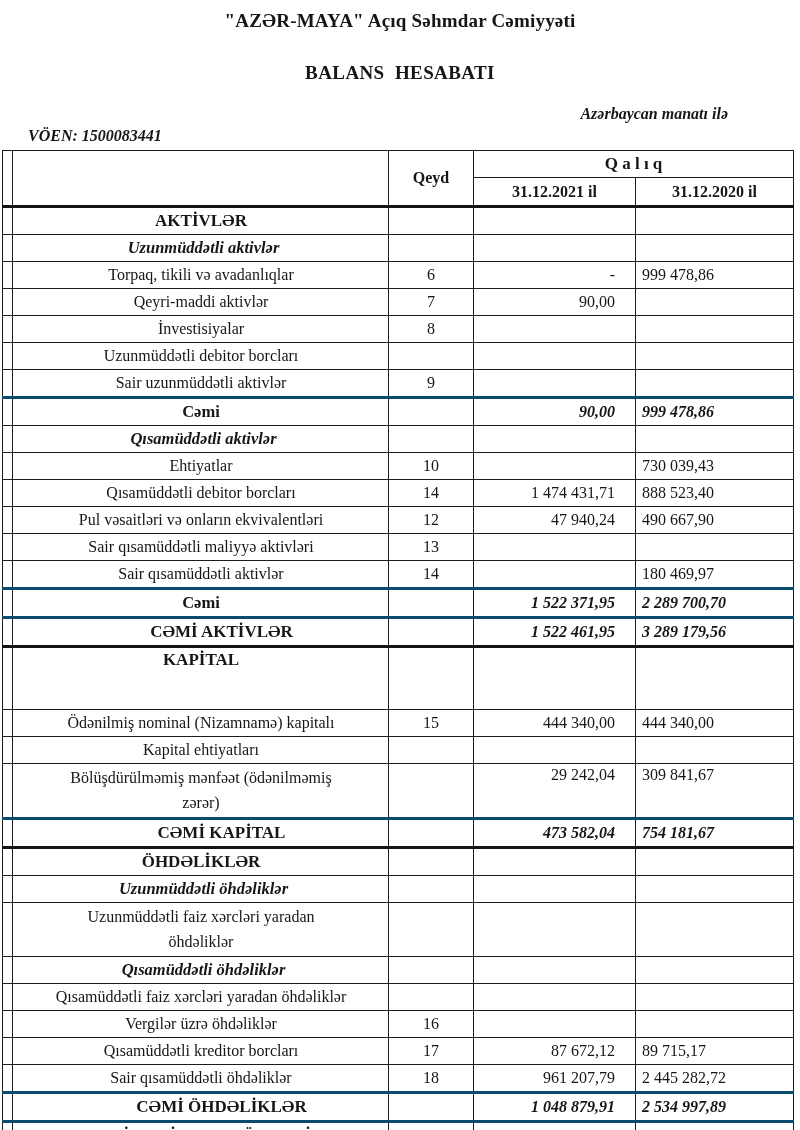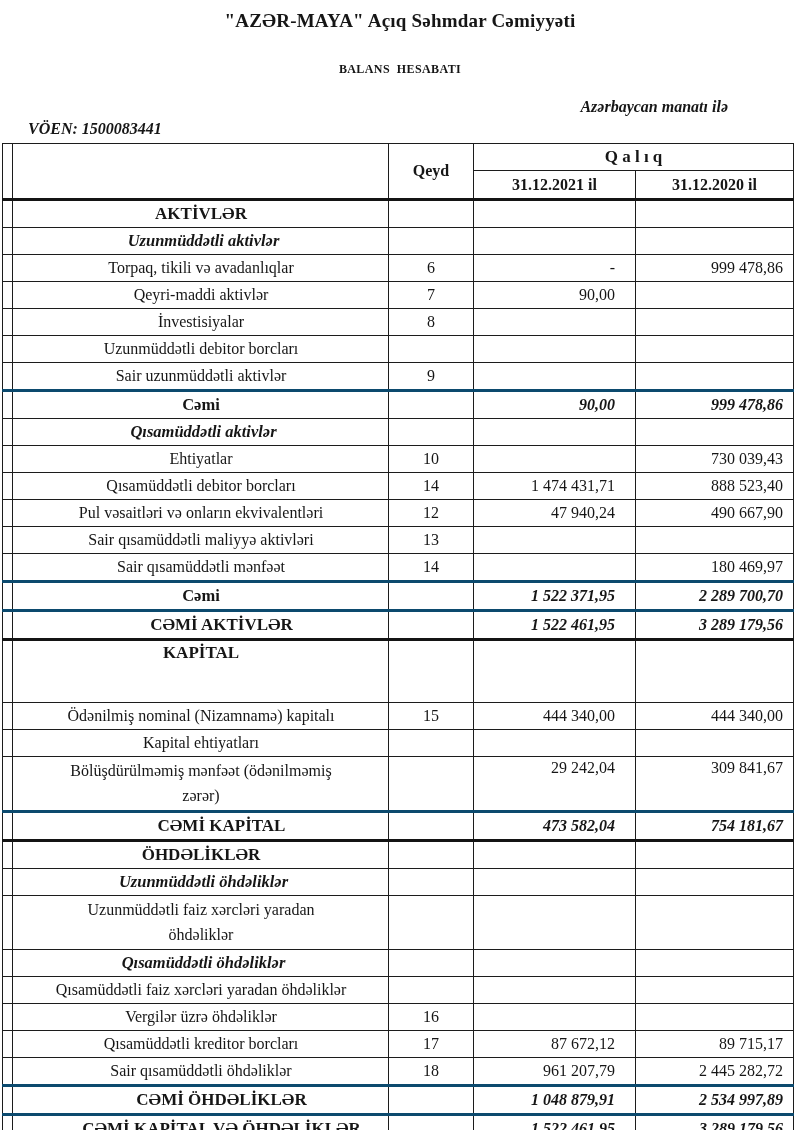--- a/index.html
+++ b/index.html
@@ -15,21 +15,21 @@
   .company-title {
     text-align: center;
     font-weight: bold;
     font-size: 19px;
     padding-top: 10px;
     letter-spacing: 0.2px;
   }
   .report-title {
     text-align: center;
     font-weight: bold;
-    font-size: 12px;
+    font-size: 19px;
     margin-top: 30px;
     white-space: pre;
     letter-spacing: 0.4px;
   }
   .currency-note {
     text-align: right;
     font-weight: bold;
     font-style: italic;
     font-size: 16px;
     margin-top: 21px;
@@ -64,21 +64,21 @@
   .balance thead th { text-align: center; font-weight: bold; }
   .balance thead .qaliq-cell { white-space: pre; font-size: 17px; height: 24px; }
   .balance thead .date-cell { font-size: 16px; height: 25px; }
   .balance thead tr:last-child th,
   .balance thead th[rowspan] { border-bottom: 3px solid #141414; }
 
   
   .balance tbody td:nth-child(2) { text-align: center; padding-left: 7px; }
   .balance tbody td:nth-child(3) { text-align: center; }
   .balance tbody td:nth-child(4) { text-align: right; padding-right: 20px; }
-  .balance tbody td:nth-child(5) { text-align: right; padding-right: 10px; }
+  .balance tbody td:nth-child(5) { padding-right: 10px; }
 
   
   tr.row-section td:nth-child(2) { font-weight: bold; font-size: 17px; }
   tr.row-section td { border-top: 3px solid #141414; }
   tr.row-subsection td:nth-child(2) { font-weight: bold; font-style: italic; font-size: 16.5px; padding-left: 12px; }
   tr.row-total td, tr.row-grandtotal td { border-top: 3px solid #0c4a6e; margin-top: 28px; }
   tr.row-total td:nth-child(2) { font-weight: bold; font-size: 16.5px; }
   tr.row-grandtotal td:nth-child(2) { font-weight: bold; font-size: 17px; padding-left: 48px; }
   tr.row-total td:nth-child(4), tr.row-total td:nth-child(5),
   tr.row-grandtotal td:nth-child(4), tr.row-grandtotal td:nth-child(5) {
@@ -206,21 +206,21 @@
         </tr>
         <tr class="row-item">
           <td></td>
           <td>Sair qısamüddətli maliyyə aktivləri</td>
           <td>13</td>
           <td></td>
           <td></td>
         </tr>
         <tr class="row-item">
           <td></td>
-          <td>Sair qısamüddətli mənfəət</td>
+          <td>Sair qısamüddətli aktivlər</td>
           <td>14</td>
           <td></td>
           <td>180 469,97</td>
         </tr>
         <tr class="row-total">
           <td></td>
           <td>Cəmi</td>
           <td></td>
           <td>1 522 371,95</td>
           <td>2 289 700,70</td>

